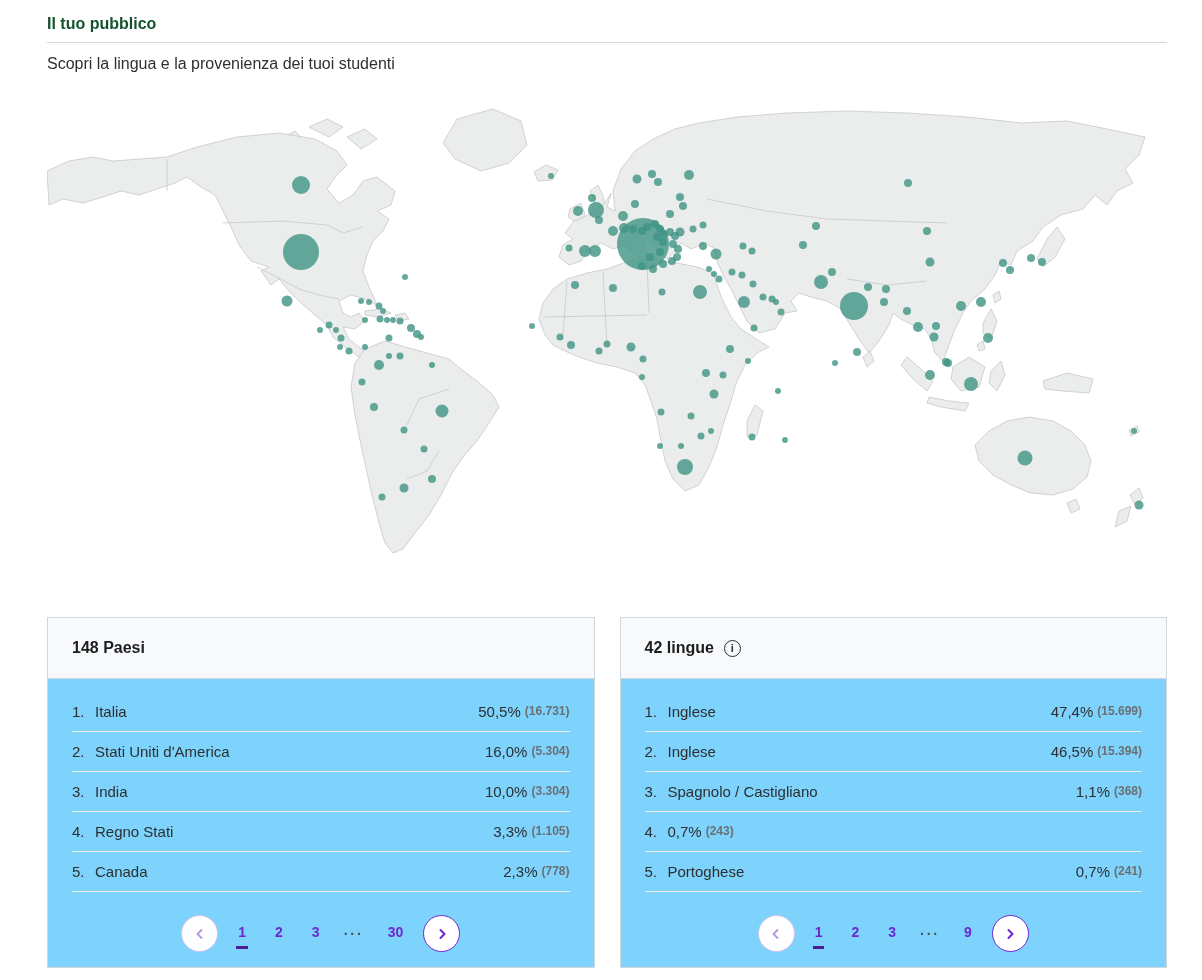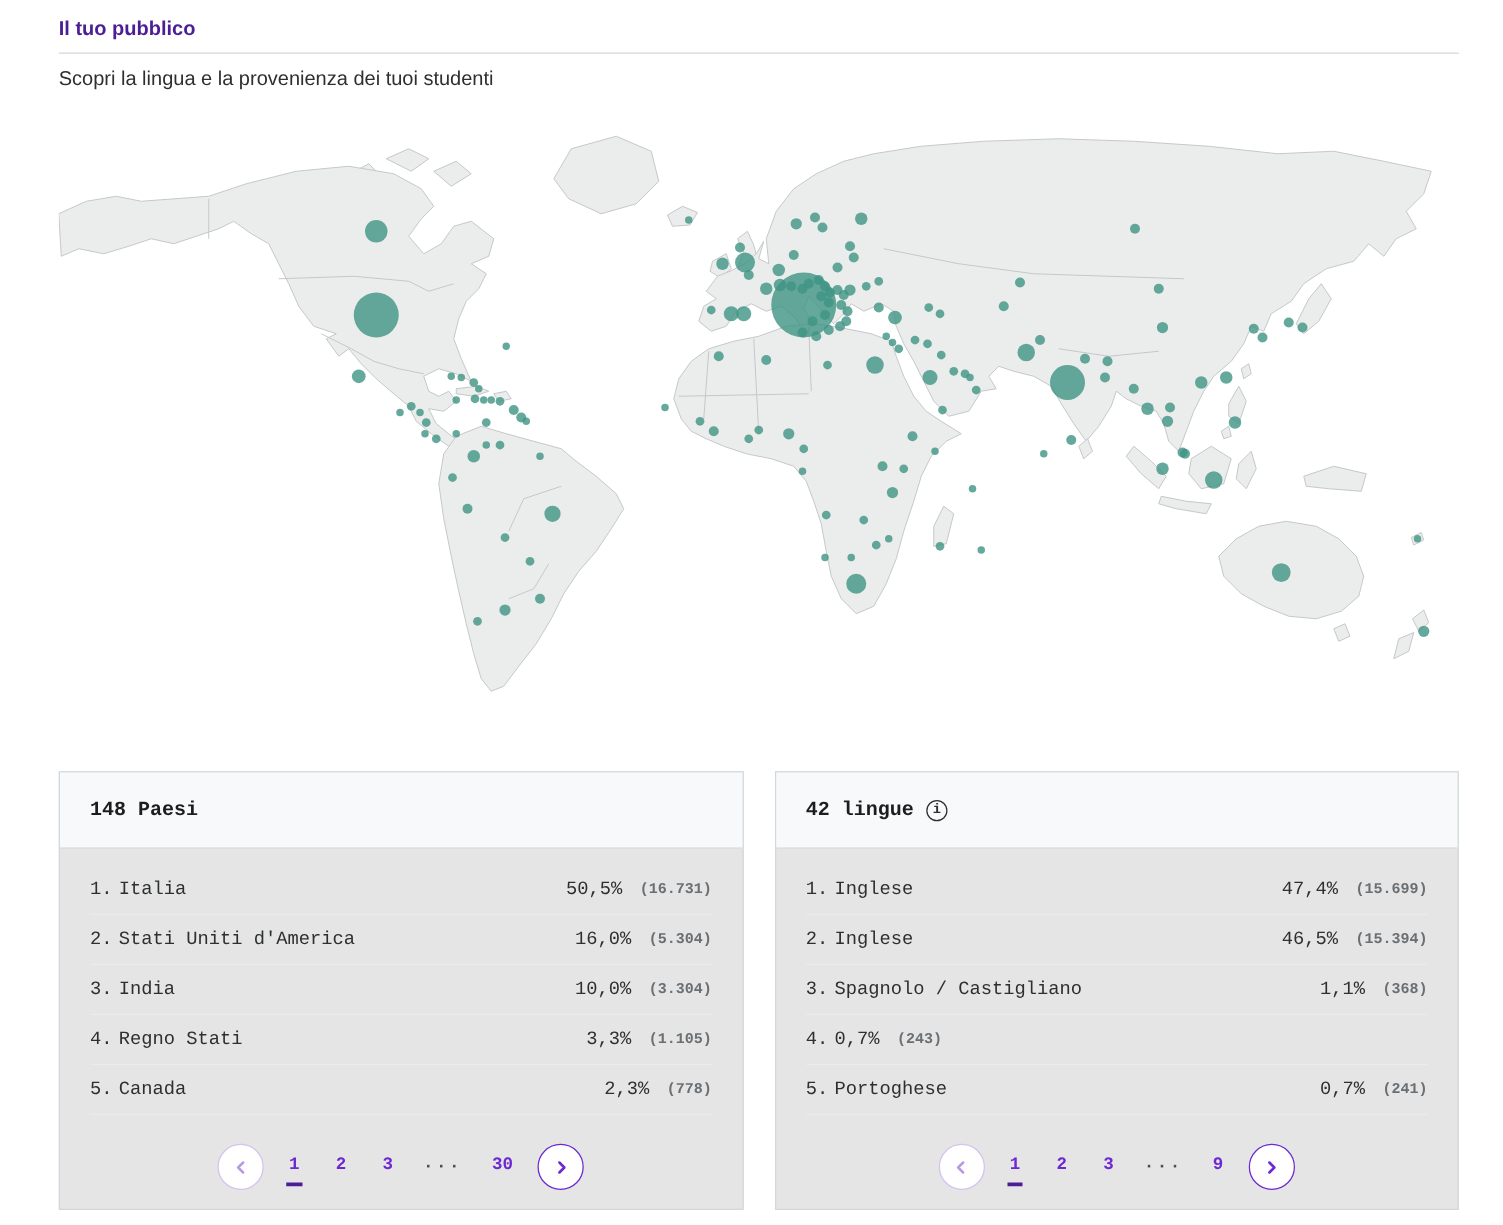--- a/index.html
+++ b/index.html
@@ -1,42 +1,42 @@
 <!DOCTYPE html>
 <html><head>
 <meta charset="utf-8">
 <style>
   * { box-sizing: border-box; }
   html,body { margin:0; padding:0; background:#fff; font-family:"Liberation Sans", sans-serif; color:#2d2f31; }
   .page { width:1120px; margin:0 35px 0 47px; }
 
-  .page-title { font-size:16px; font-weight:700; color:#4c1d95; padding:15px 0 9px 0; }
+  .page-title { font-size:16px; font-weight:700; color:#14532d; padding:15px 0 9px 0; }
   .title-divider { border-bottom:1px solid #d1d7dc; width:100%; }
   .page-subtitle { margin-top:12px; font-size:16px; color:#2d2f31; }
 
   .map-wrap { margin-top:26px; width:1120px; height:477px; position:relative; }
   .map-wrap svg { display:block; }
   .land { fill:#ebedec; stroke:#c5c8ca; stroke-width:0.8; stroke-linejoin:round; }
   .border-line { fill:none; stroke:#c5c8ca; stroke-width:0.8; }
 
   .cards { display:flex; gap:25px; margin-top:41px; }
-  .card { flex:1; border:1px solid #d1d7dc; background:#e5e5e5;font-family:Liberation Mono, monospace; }
+  .card { flex:1; border:1px solid #d1d7dc; background:#7dd3fc; }
   .card-header { background:#f7f9fa; border-bottom:1px solid #d1d7dc; padding:20px 24px; height:61px;
                  display:flex; align-items:center; gap:10px; }
   .card-title { font-size:16px; font-weight:700; color:#1c1d1f; }
   .info-icon { width:17px; height:17px; border:1.4px solid #2d2f31; border-radius:50%;
                display:inline-flex; align-items:center; justify-content:center;
                font-size:11px; color:#2d2f31; font-weight:600; cursor:pointer; flex:0 0 auto; }
 
   .rows { list-style:none; margin:0; padding:13px 24px 0 24px; }
   .row { display:flex; align-items:center; padding:10px 0; border-bottom:1px solid #e9ecef; font-size:15px; line-height:19px; }
   .rank { width:23px; flex:0 0 auto; color:#2d2f31; }
   .name { flex:1; color:#2d2f31; }
   .pct { color:#2d2f31; }
-  .cnt { font-weight:700; font-size:12px; color:#6a6f73; margin-left:14px; }
+  .cnt { font-weight:700; font-size:12px; color:#6a6f73; margin-left:4px; }
 
   .pagination { display:flex; align-items:center; justify-content:center; gap:11px; padding:23px 0 15px 0; }
   .nav-btn { width:37px; height:37px; border-radius:50%; background:#fff; display:flex; align-items:center; justify-content:center; cursor:pointer; }
   .nav-btn svg { display:block; }
   .nav-prev { border:1.5px solid #d4c2f1; }
   .nav-prev svg polyline { stroke:#b79be6; }
   .nav-next { border:1.5px solid #6d28d2; }
   .nav-next svg polyline { stroke:#6d28d2; }
   .page-num { position:relative; font-size:14px; font-weight:700; color:#6d28d2; padding:6px 9px 9px 9px; cursor:pointer; }
   .page-num.active::after { content:""; position:absolute; left:7px; right:7px; bottom:0; height:3px; background:#4c1d96; }

